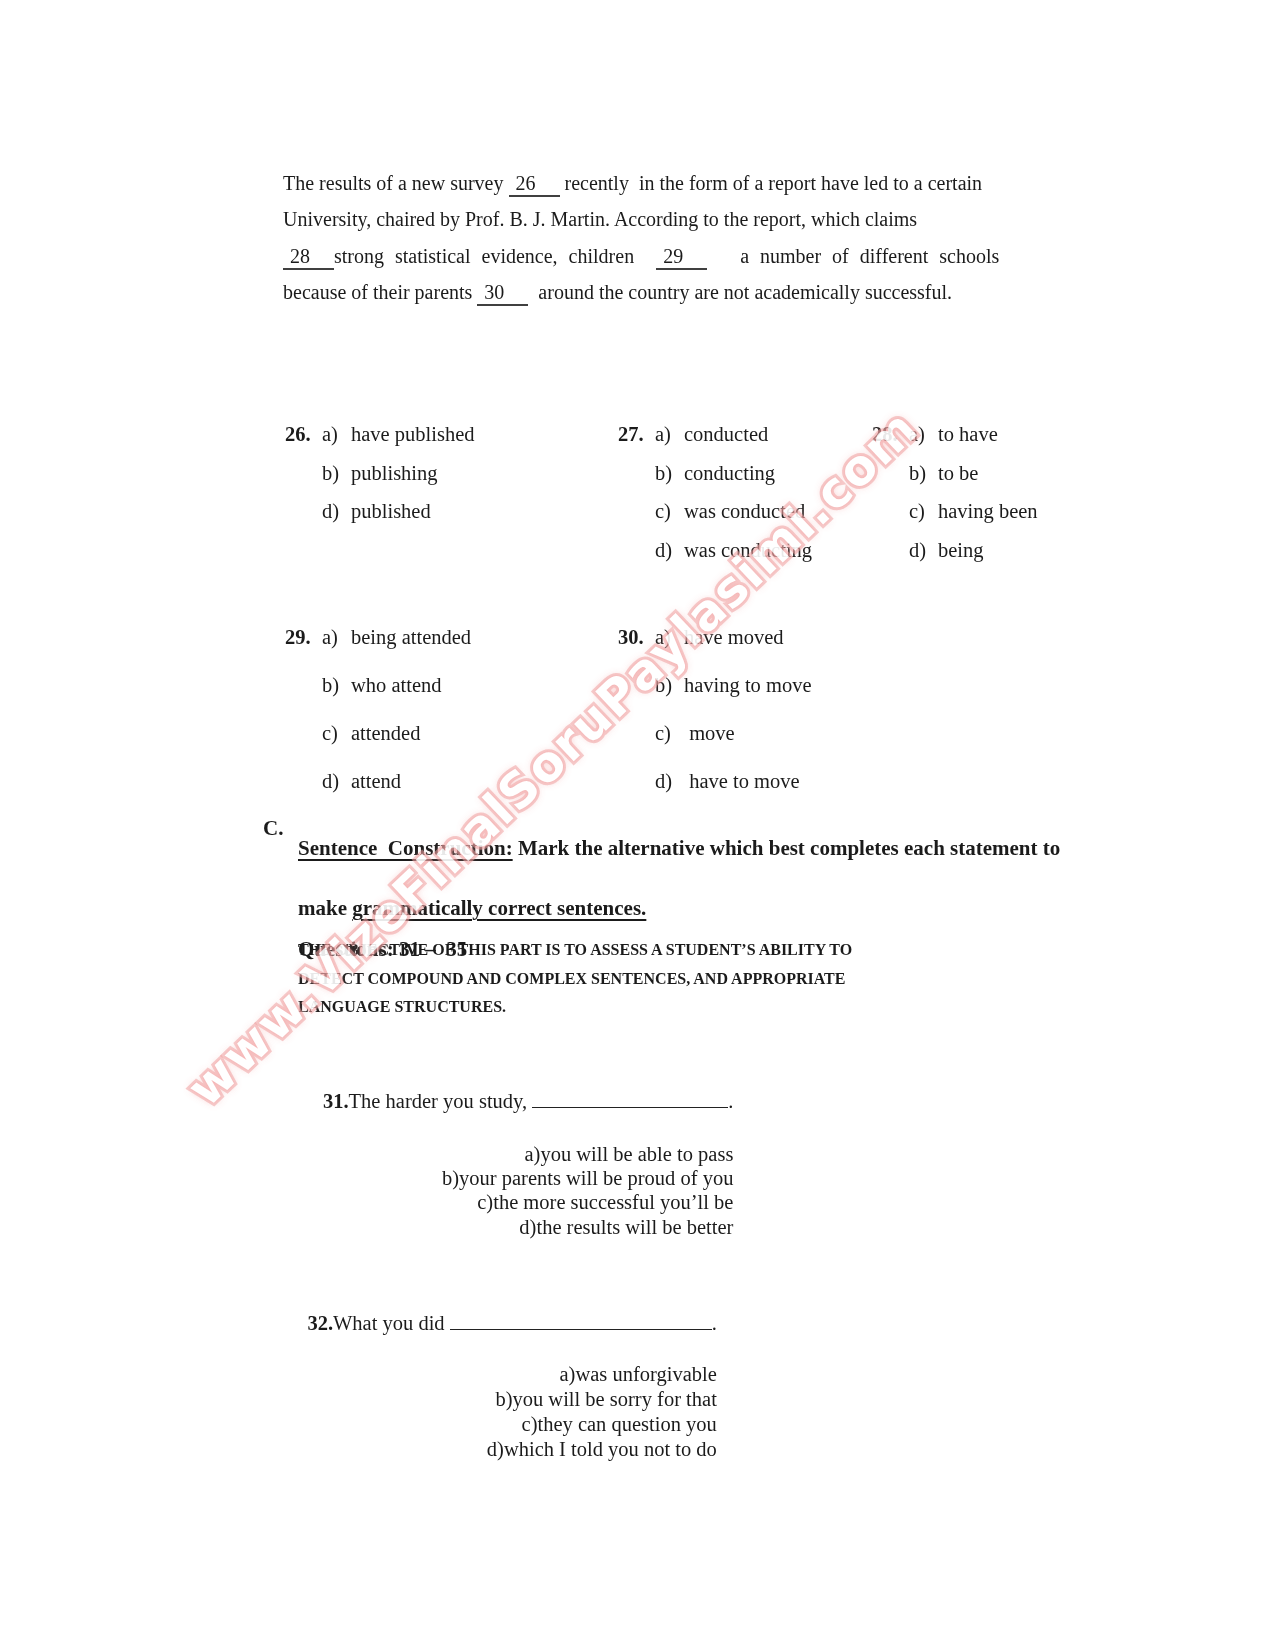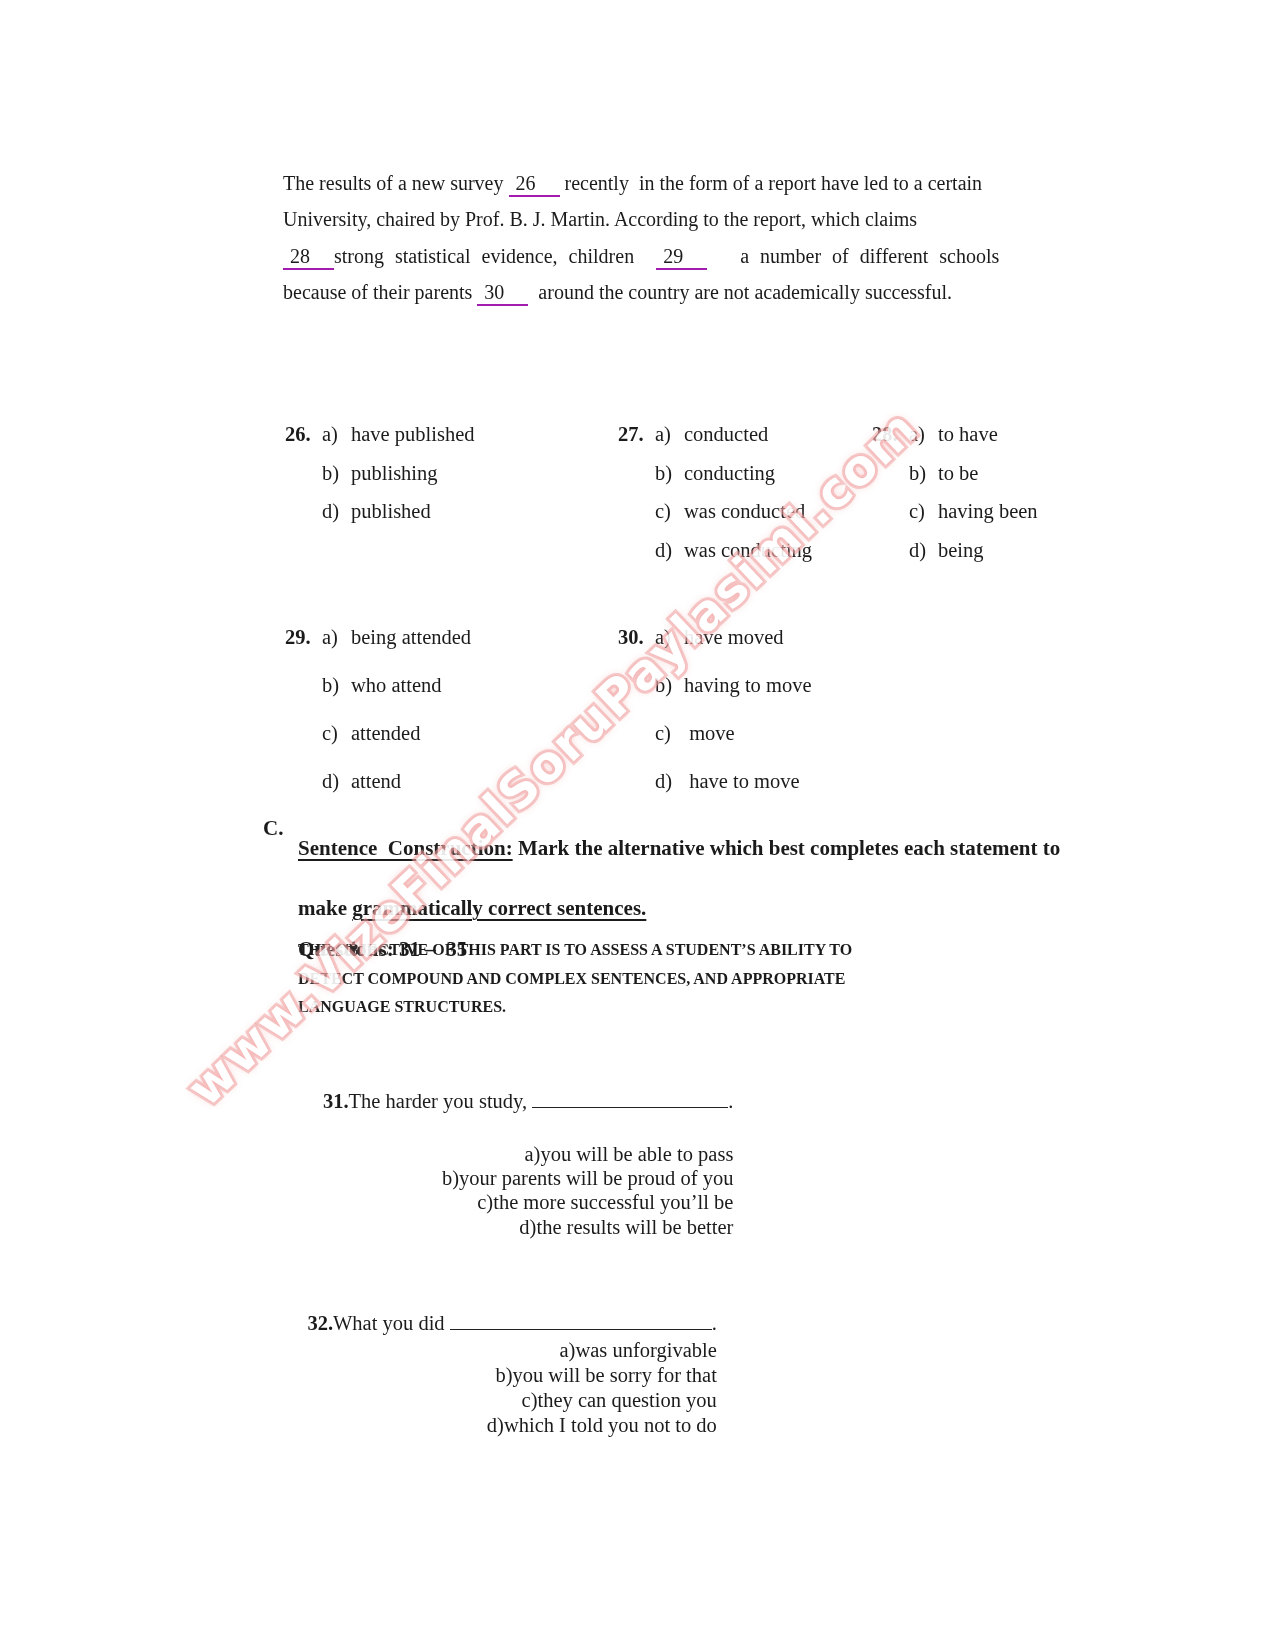--- a/index.html
+++ b/index.html
@@ -20,21 +20,21 @@
     text-shadow:0 0 9px rgba(244,170,170,0.85), 0 0 2px rgba(238,150,150,0.7);
     z-index:9; pointer-events:none; opacity:0.9;
   }
 
   
   .passage { position:absolute; left:283px; top:165px; width:760px; font-size:20px; }
   .p-line  { height:36.4px; line-height:36.4px; white-space:pre; }
   .p-line:nth-child(3) { word-spacing:6px; }
   .cloze-blank {
     display:inline-block; line-height:24px;
-    border-bottom:2px solid #a21caf; padding:0 24px 0 7px;
+    border-bottom:2px solid #404040; padding:0 24px 0 7px;
   }
 
   
   .mcq-grid { position:absolute; left:0; width:1275px; font-size:20.5px; }
   .g0 { top:403px; }
   .g1 { top:595px; }
   .mcq-col  { position:absolute; top:12px; }
   .g0 .mcq-col:nth-child(1){ left:285px; } .g0 .mcq-col:nth-child(2){ left:618px; } .g0 .mcq-col:nth-child(3){ left:872px; }
   .g1 .mcq-col:nth-child(1){ left:285px; } .g1 .mcq-col:nth-child(2){ left:618px; }
   .mcq-row { white-space:pre; }
@@ -60,21 +60,21 @@
   .sq { position:absolute; font-size:20.5px;text-align:right; }
   .sq31 { left:290px; top:1086px; }
   .sq32 { left:295px; top:1308px; }
   .sq-prompt { height:30px; line-height:30px; white-space:pre; }
   .sq-prompt .q-num { width:38px; }
   .blank-line { display:inline-block; border-bottom:1.8px solid #222; height:18px; }
   .sq31 .blank-line { width:196px; }
   .sq32 .blank-line { width:262px; }
   .sq-options { margin-left:130px; }
   .sq31 .sq-options { margin-top:26px; }
-  .sq32 .sq-options { }
+  .sq32 .sq-options { margin-top:24px; }
   .sq-opt { white-space:pre; }
   .sq31 .sq-opt { height:24.2px; line-height:24.2px; }
   .sq32 .sq-opt { height:25px;   line-height:25px; }
   .sq-opt .opt-letter { width:39px; }
 </style>
 </head>
 <body>
 
 <div class="page">
 

